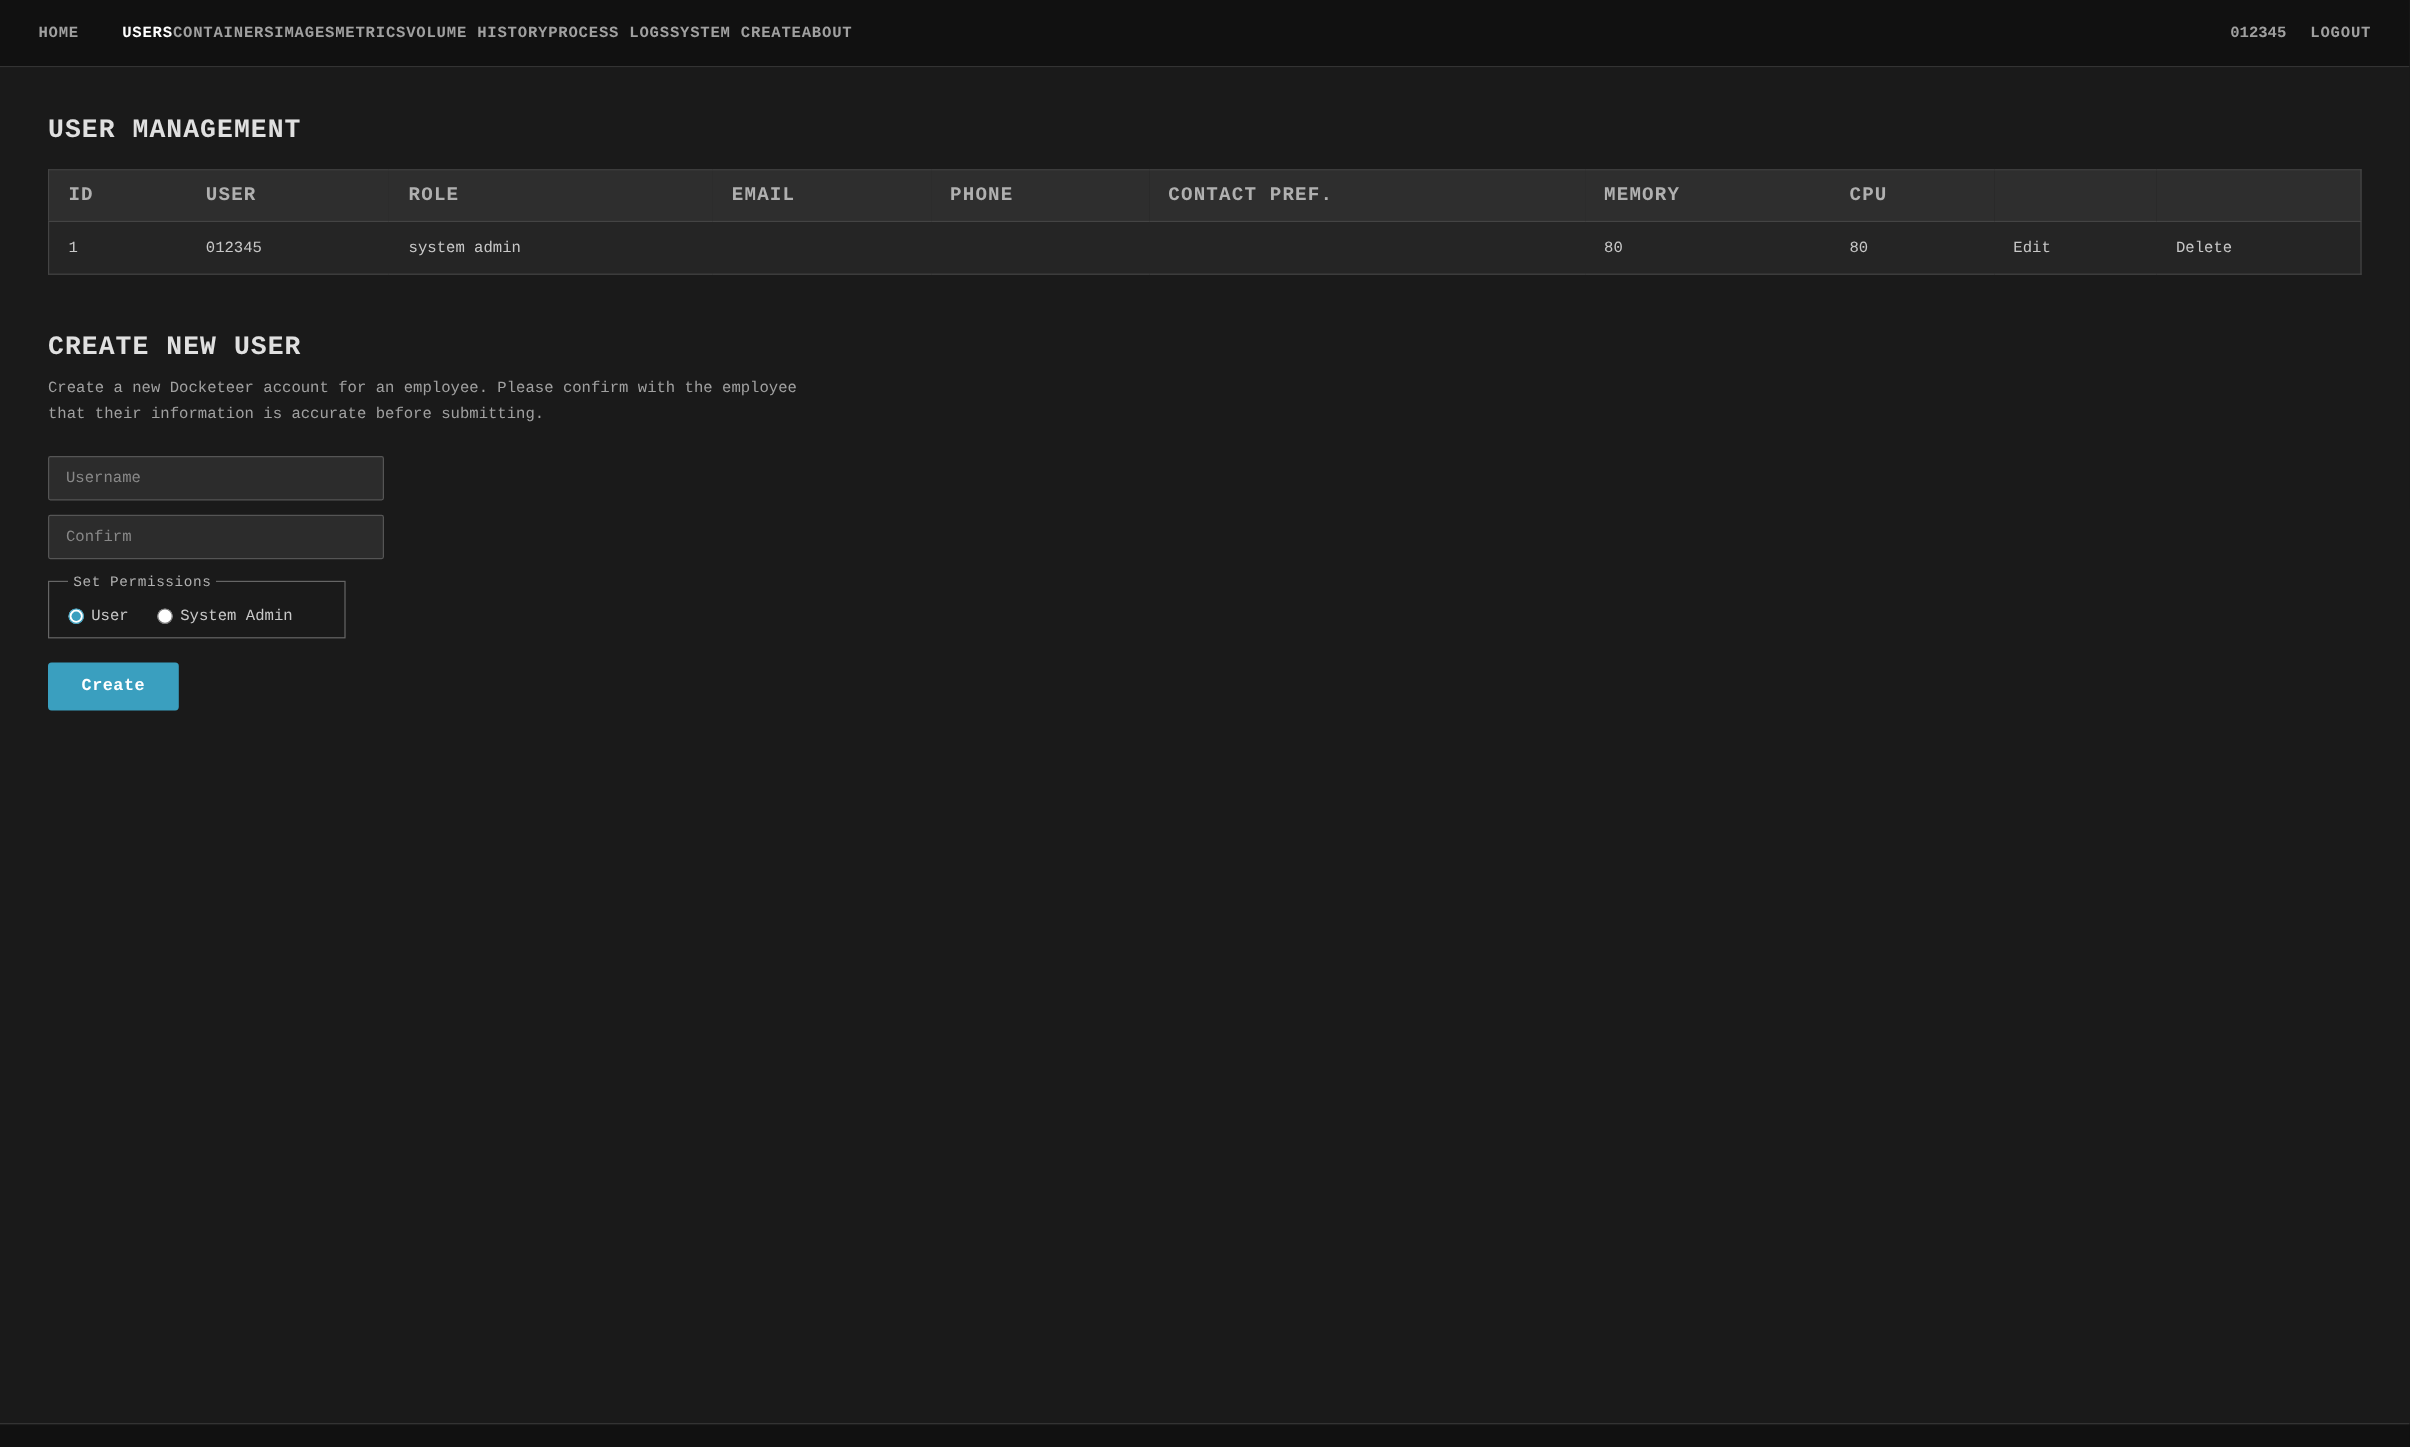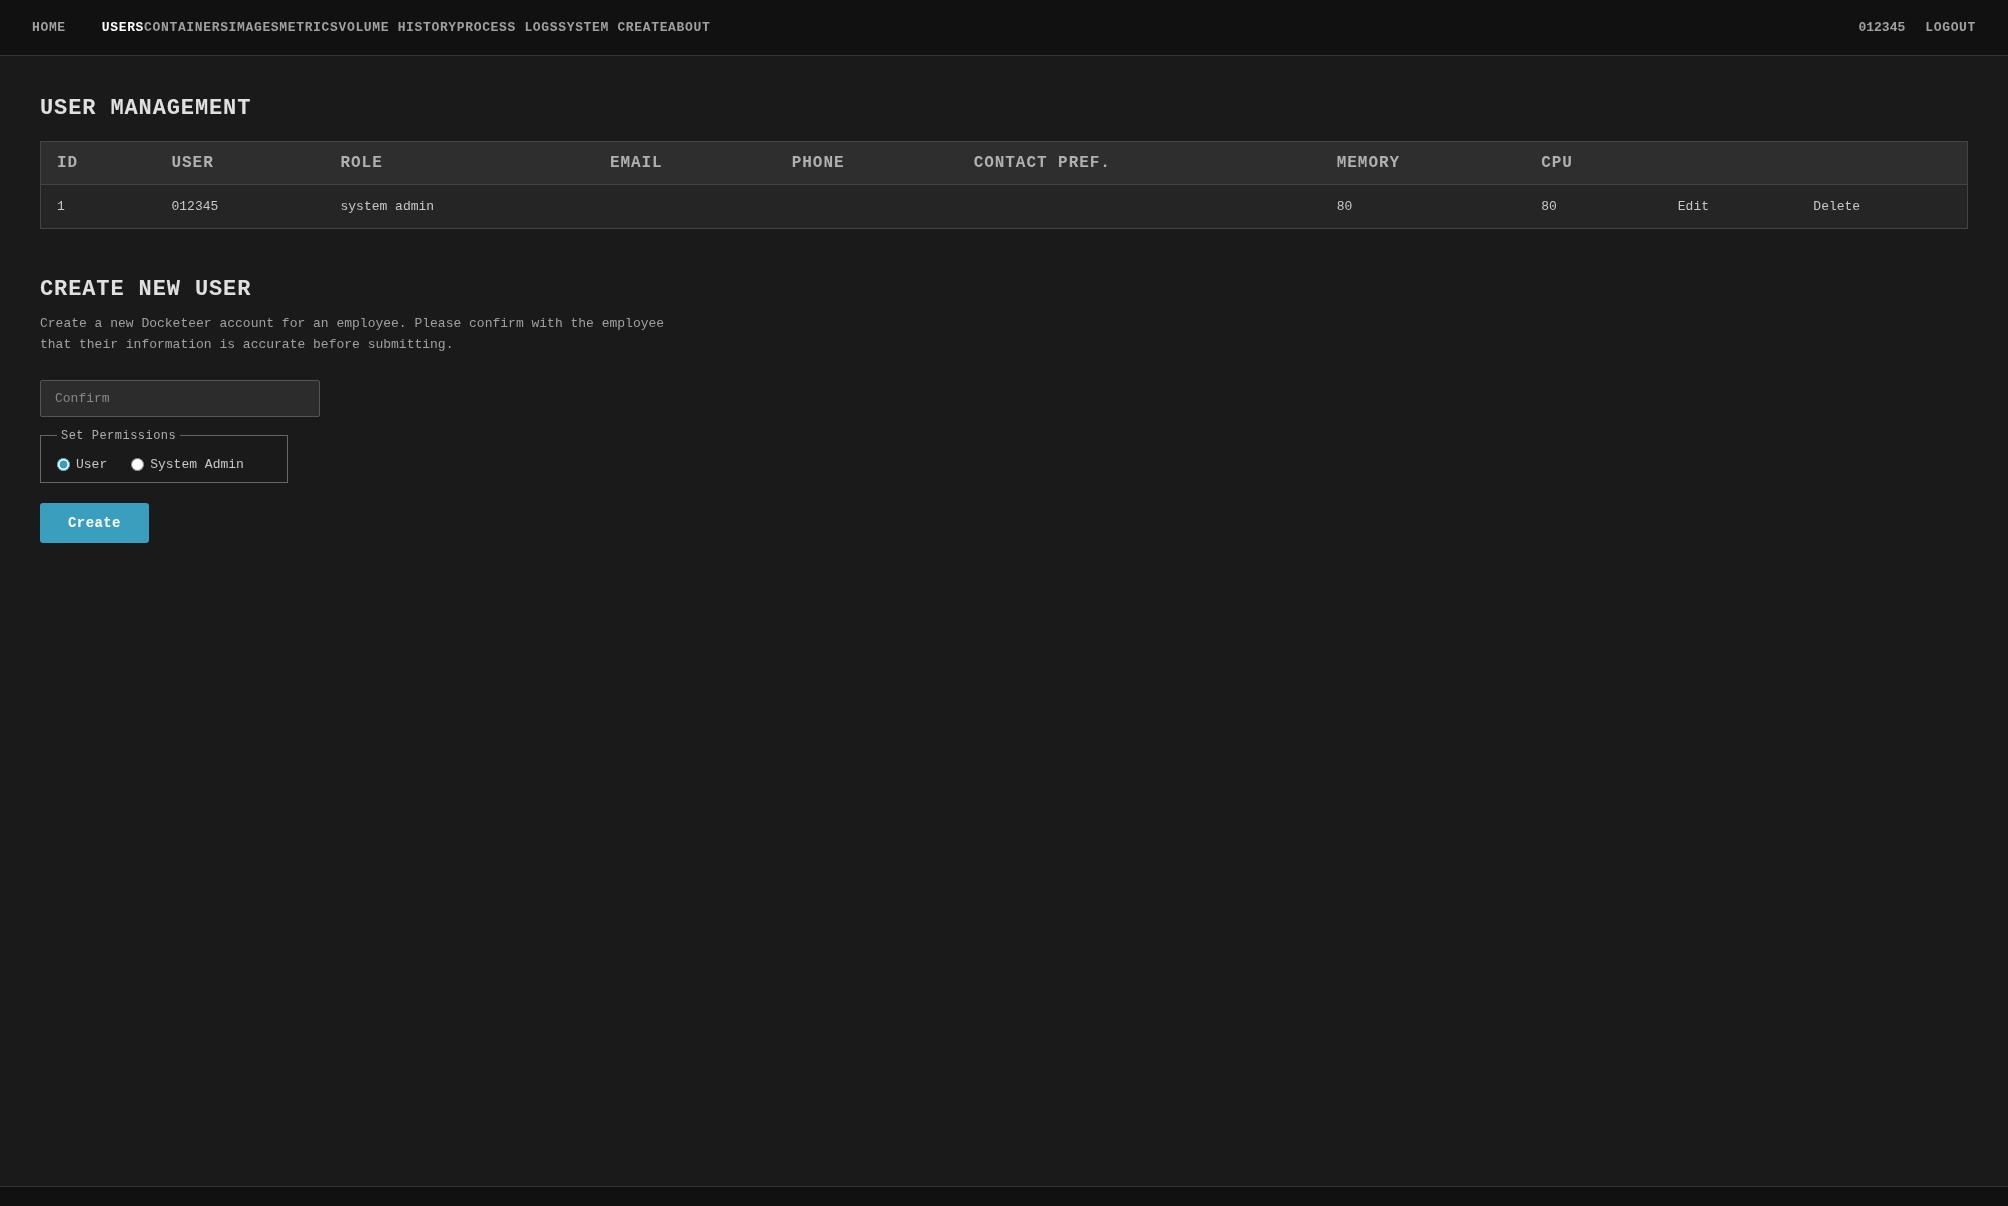--- a/index.html
+++ b/index.html
@@ -263,20 +263,21 @@
         <td><a class="action-link">Edit</a></td>
         <td><a class="action-link">Delete</a></td>
       </tr>
     </tbody>
   </table>
 
   <div class="create-section">
     <h2 class="create-title">CREATE NEW USER</h2>
     <p class="create-description">Create a new Docketeer account for an employee. Please confirm with the employee that their information is accurate before submitting.</p>
 
+    <input class="form-input" type="text" placeholder="Username" style="">
     <input class="form-input" type="password" placeholder="Confirm" style="">
 
     <fieldset class="permissions-fieldset">
       <legend class="permissions-legend">Set Permissions</legend>
       <div class="radio-group">
         <label class="radio-label">
           <input type="radio" name="role" value="user" checked="" style="">
           <span>User</span>
         </label>
         <label class="radio-label">

